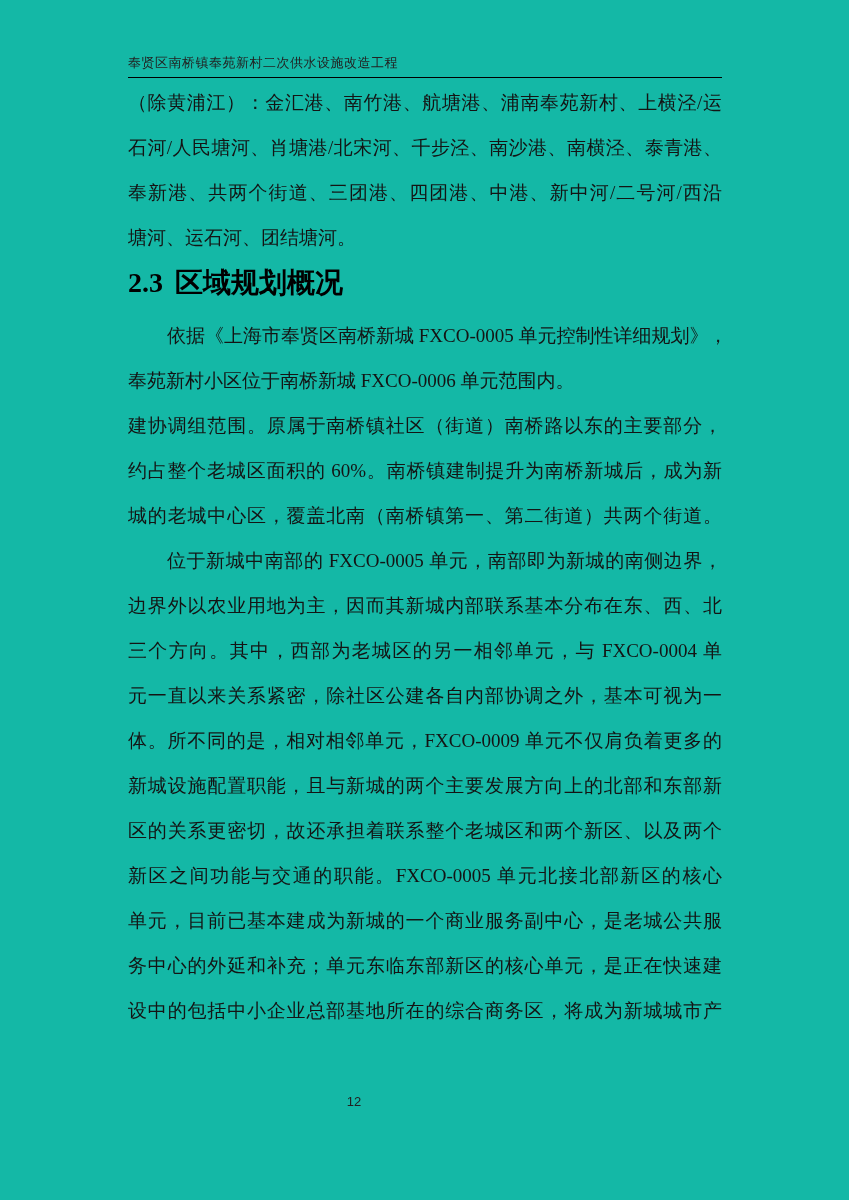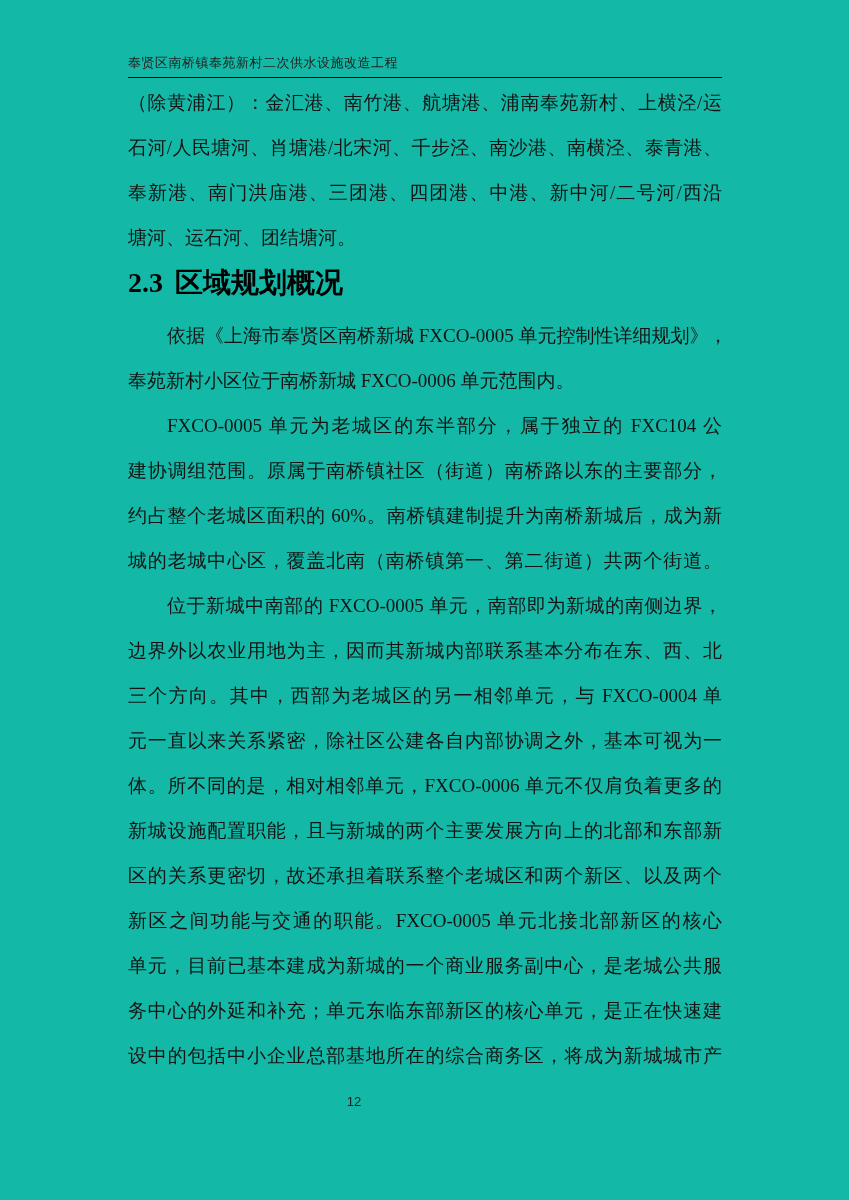--- a/index.html
+++ b/index.html
@@ -90,44 +90,43 @@
   <header class="page-header">
     <div class="title">奉贤区南桥镇奉苑新村二次供水设施改造工程</div>
     <hr class="header-rule">
   </header>
 
   <main class="doc">
 
     <div class="para">
       <p class="line">（除黄浦江）：金汇港、南竹港、航塘港、浦南奉苑新村、上横泾/运</p>
       <p class="line">石河/人民塘河、肖塘港/北宋河、千步泾、南沙港、南横泾、泰青港、</p>
-      <p class="line">奉新港、南门洪庙港、三团港、四团港、中港、新中河/二号河/西沿</p>
+      <p class="line">奉新港、共两个街道、三团港、四团港、中港、新中河/二号河/西沿</p>
       <p class="line no-just">塘河、运石河、团结塘河。</p>
     </div>
 
     <h2 class="section-heading"><span class="num">2.3</span><span>区域规划概况</span></h2>
 
     <div class="para">
       <p class="line indent">依据《上海市奉贤区南桥新城 FXCO-0005 单元控制性详细规划》，</p>
       <p class="line no-just">奉苑新村小区位于南桥新城 FXCO-0006 单元范围内。</p>
     </div>
 
     <div class="para">
-      <p class="line indent">FXCO-0005 单元为老城区的东半部分，属于独立的 FXC104 公</p>
       <p class="line">建协调组范围。原属于南桥镇社区（街道）南桥路以东的主要部分，</p>
       <p class="line">约占整个老城区面积的 60%。南桥镇建制提升为南桥新城后，成为新</p>
       <p class="line">城的老城中心区，覆盖北南（南桥镇第一、第二街道）共两个街道。</p>
     </div>
 
     <div class="para">
       <p class="line indent">位于新城中南部的 FXCO-0005 单元，南部即为新城的南侧边界，</p>
       <p class="line">边界外以农业用地为主，因而其新城内部联系基本分布在东、西、北</p>
       <p class="line">三个方向。其中，西部为老城区的另一相邻单元，与 FXCO-0004 单</p>
       <p class="line">元一直以来关系紧密，除社区公建各自内部协调之外，基本可视为一</p>
-      <p class="line">体。所不同的是，相对相邻单元，FXCO-0006 单元不仅肩负着更多的</p>
+      <p class="line">体。所不同的是，相对相邻单元，FXCO-0009 单元不仅肩负着更多的</p>
       <p class="line">新城设施配置职能，且与新城的两个主要发展方向上的北部和东部新</p>
       <p class="line">区的关系更密切，故还承担着联系整个老城区和两个新区、以及两个</p>
       <p class="line">新区之间功能与交通的职能。FXCO-0005 单元北接北部新区的核心</p>
       <p class="line">单元，目前已基本建成为新城的一个商业服务副中心，是老城公共服</p>
       <p class="line">务中心的外延和补充；单元东临东部新区的核心单元，是正在快速建</p>
       <p class="line">设中的包括中小企业总部基地所在的综合商务区，将成为新城城市产</p>
     </div>
 
   </main>
 

